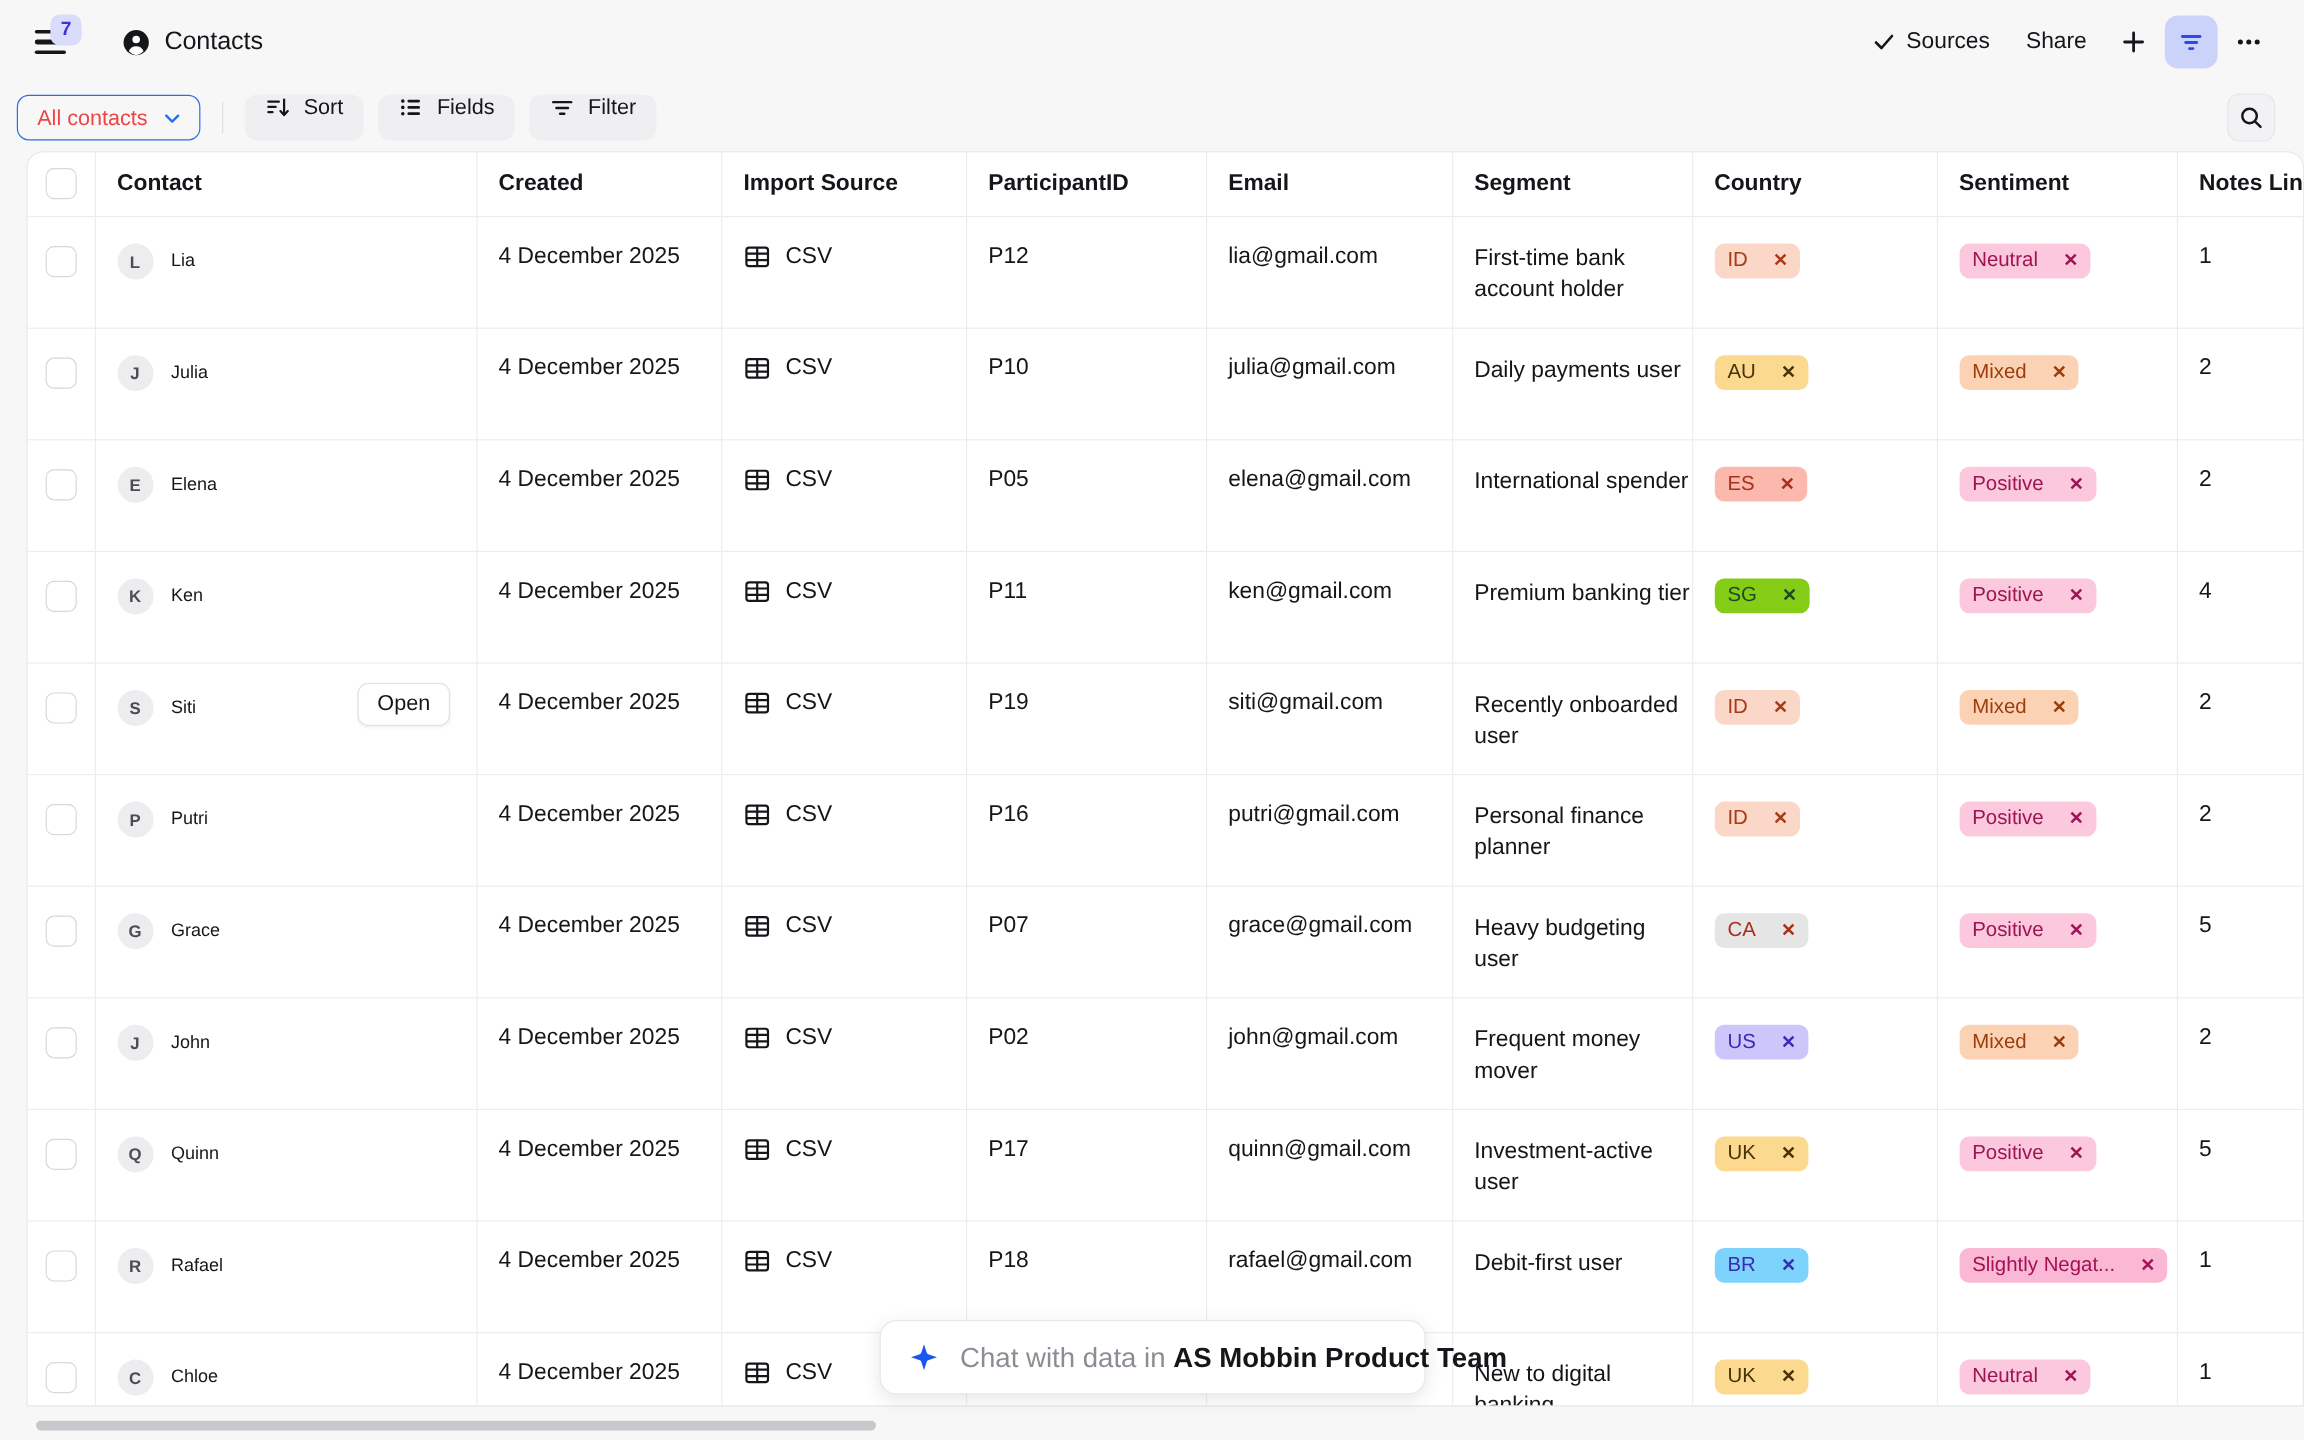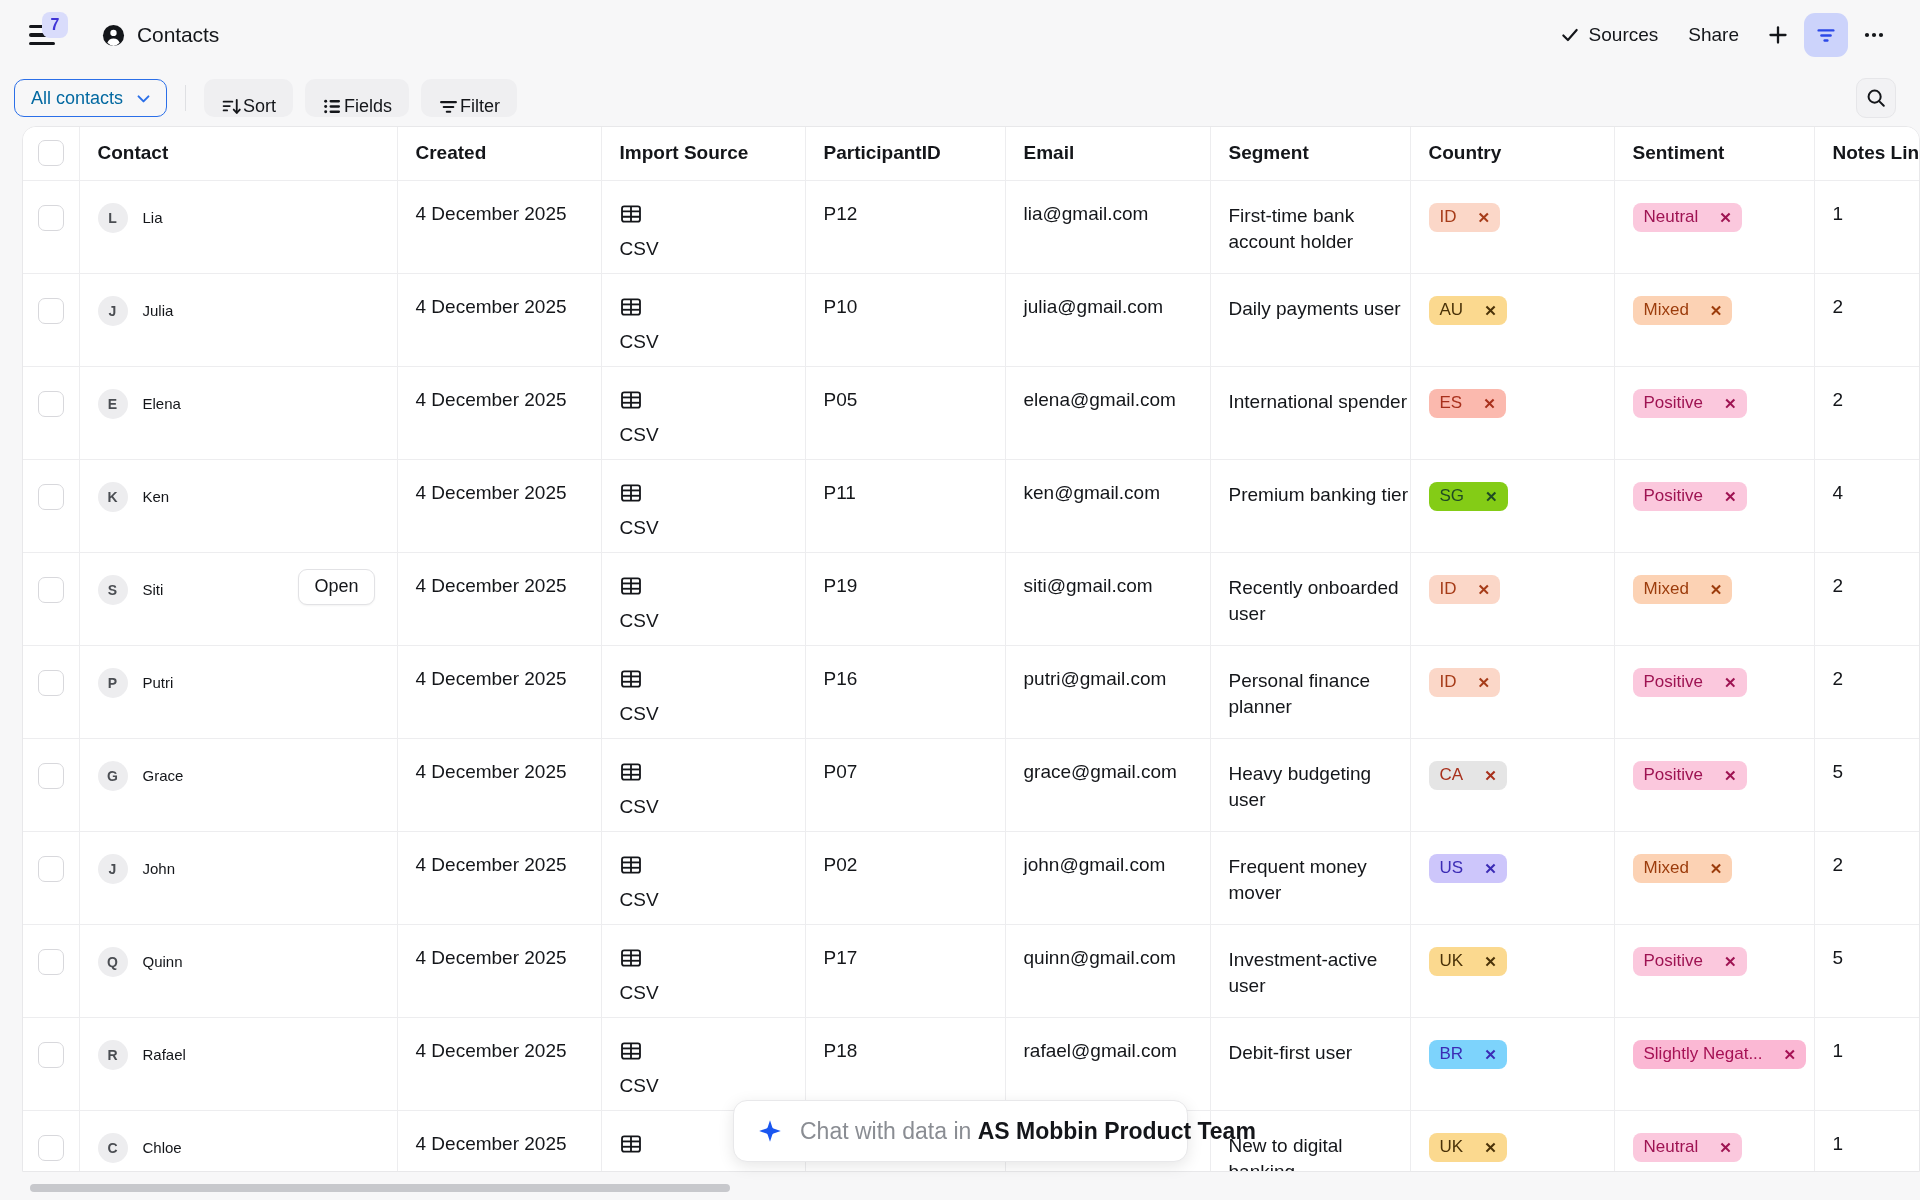--- a/index.html
+++ b/index.html
@@ -72,28 +72,28 @@
     padding: 0 24px 0 14px;
     background: #f7f7f8;
     position: relative;
   }
   .view-chip {
     display: flex; align-items: center; gap: 12px;
     height: 38px;
     padding: 0 14px 0 16px;
     border: 1.5px solid #2b6fe8;
     border-radius: 10px;
-    color: #0369a1;
+    color: #ef4444;
     font-size: 18px;
     background: #f7f7f8;
     cursor: pointer;
   }
   .tb-divider { width: 1px; height: 26px; background: #dfe0e3; margin: 0 18px; }
   .pill-btn {
-    display: flex; align-items: flex-end; gap: 1px;
+    display: flex; align-items: flex-start; gap: 11px;
     height: 38px; padding: 0 17px;
     background: #efeff1;
     border: none; border-radius: 10px;
     font-size: 18px; color: #14161a;
     font-family: inherit;
     cursor: pointer;
     margin-right: 12px;
   }
   .search-btn {
     margin-left: auto;
@@ -174,21 +174,21 @@
     border: 1px solid #e2e2e5;
     border-radius: 9px;
     font-size: 18px; color: #14161a;
     font-family: inherit;
     display: flex; align-items: center;
     cursor: pointer;
     box-shadow: 0 1px 2px rgba(0,0,0,.05);
     margin-left: 20px;
   }
 
-  .src-cell { display: flex; align-items: flex-start; gap: 13px; flex-direction: column; }
+  .src-cell { display: flex; align-items: flex-start; gap: 13px; }
   .csv-icon { width: 22px; height: 22px; flex: 0 0 auto; }
 
   .seg-text { line-height: 1.4; font-size: 19px; max-width: 172px; }
 
   .tag {
     display: inline-flex; align-items: center; gap: 21px;
     height: 29px;
     padding: 0 10px 0 11px;
     border-radius: 8px;
     font-size: 17px;

